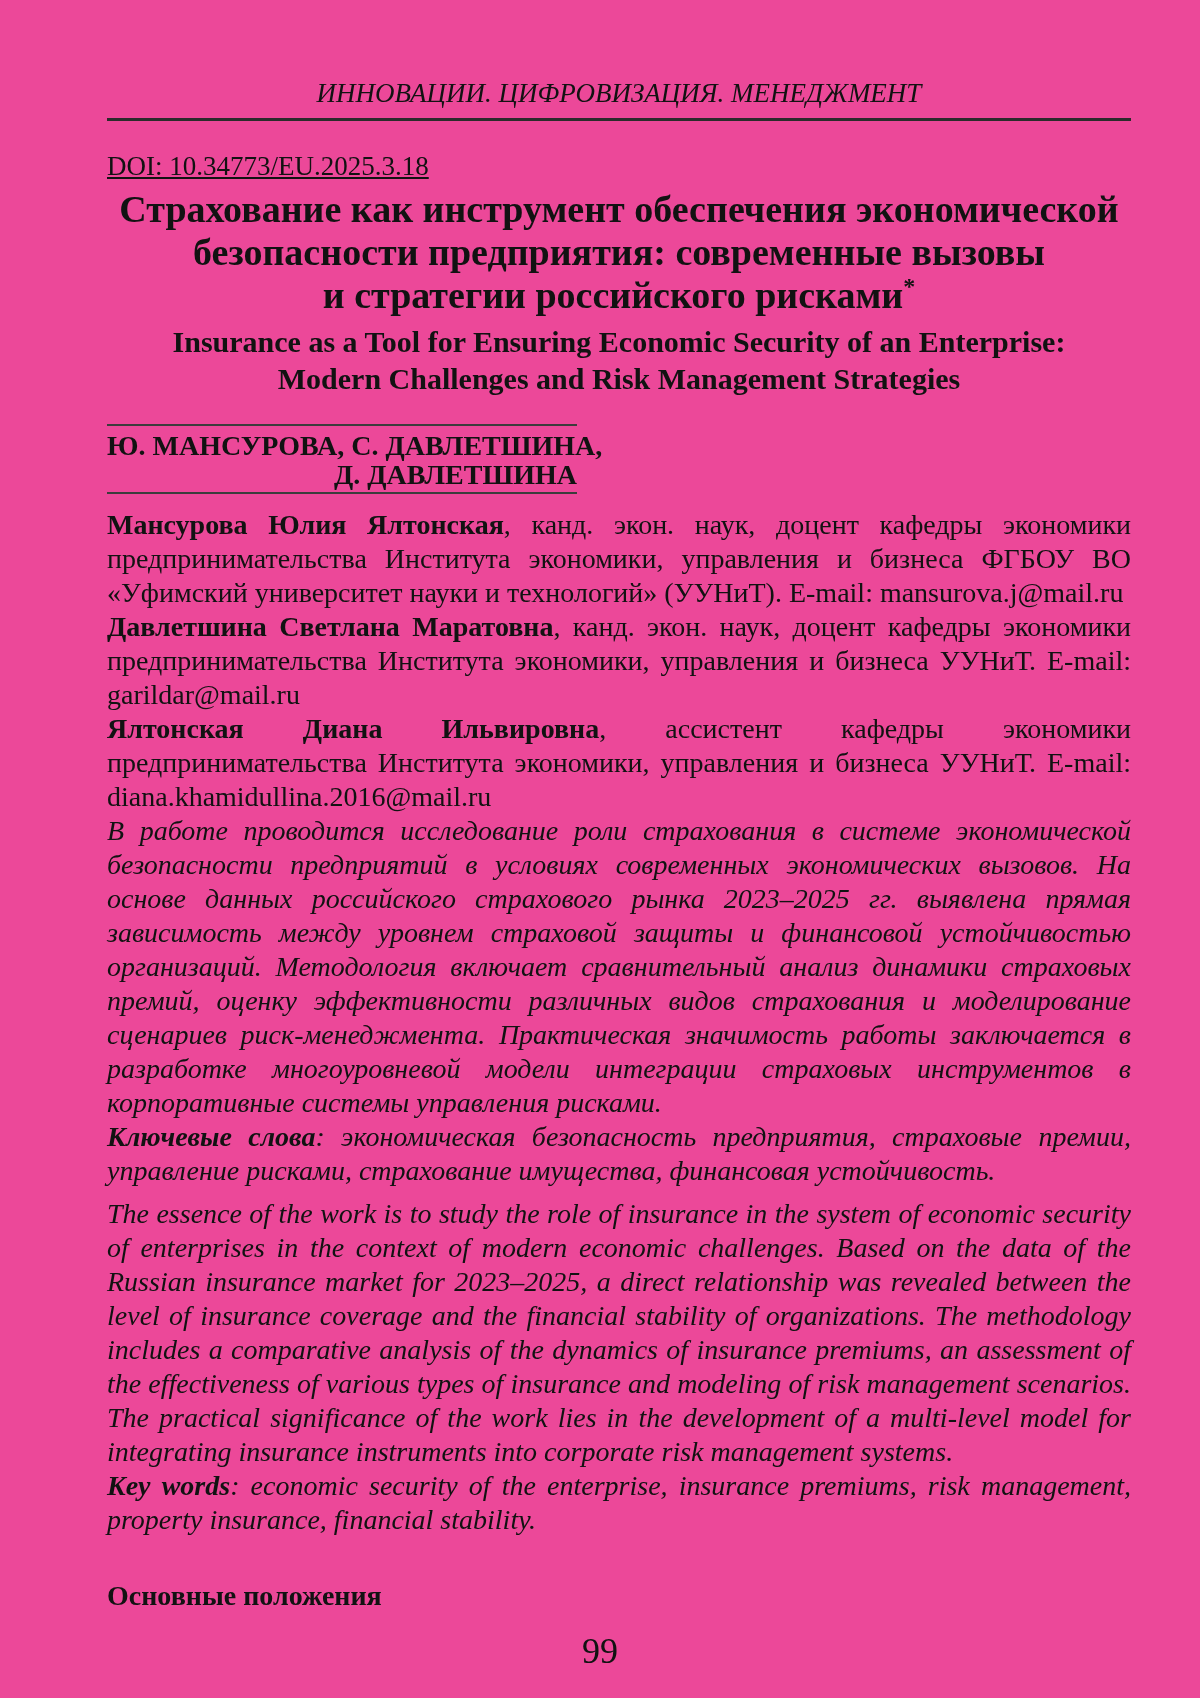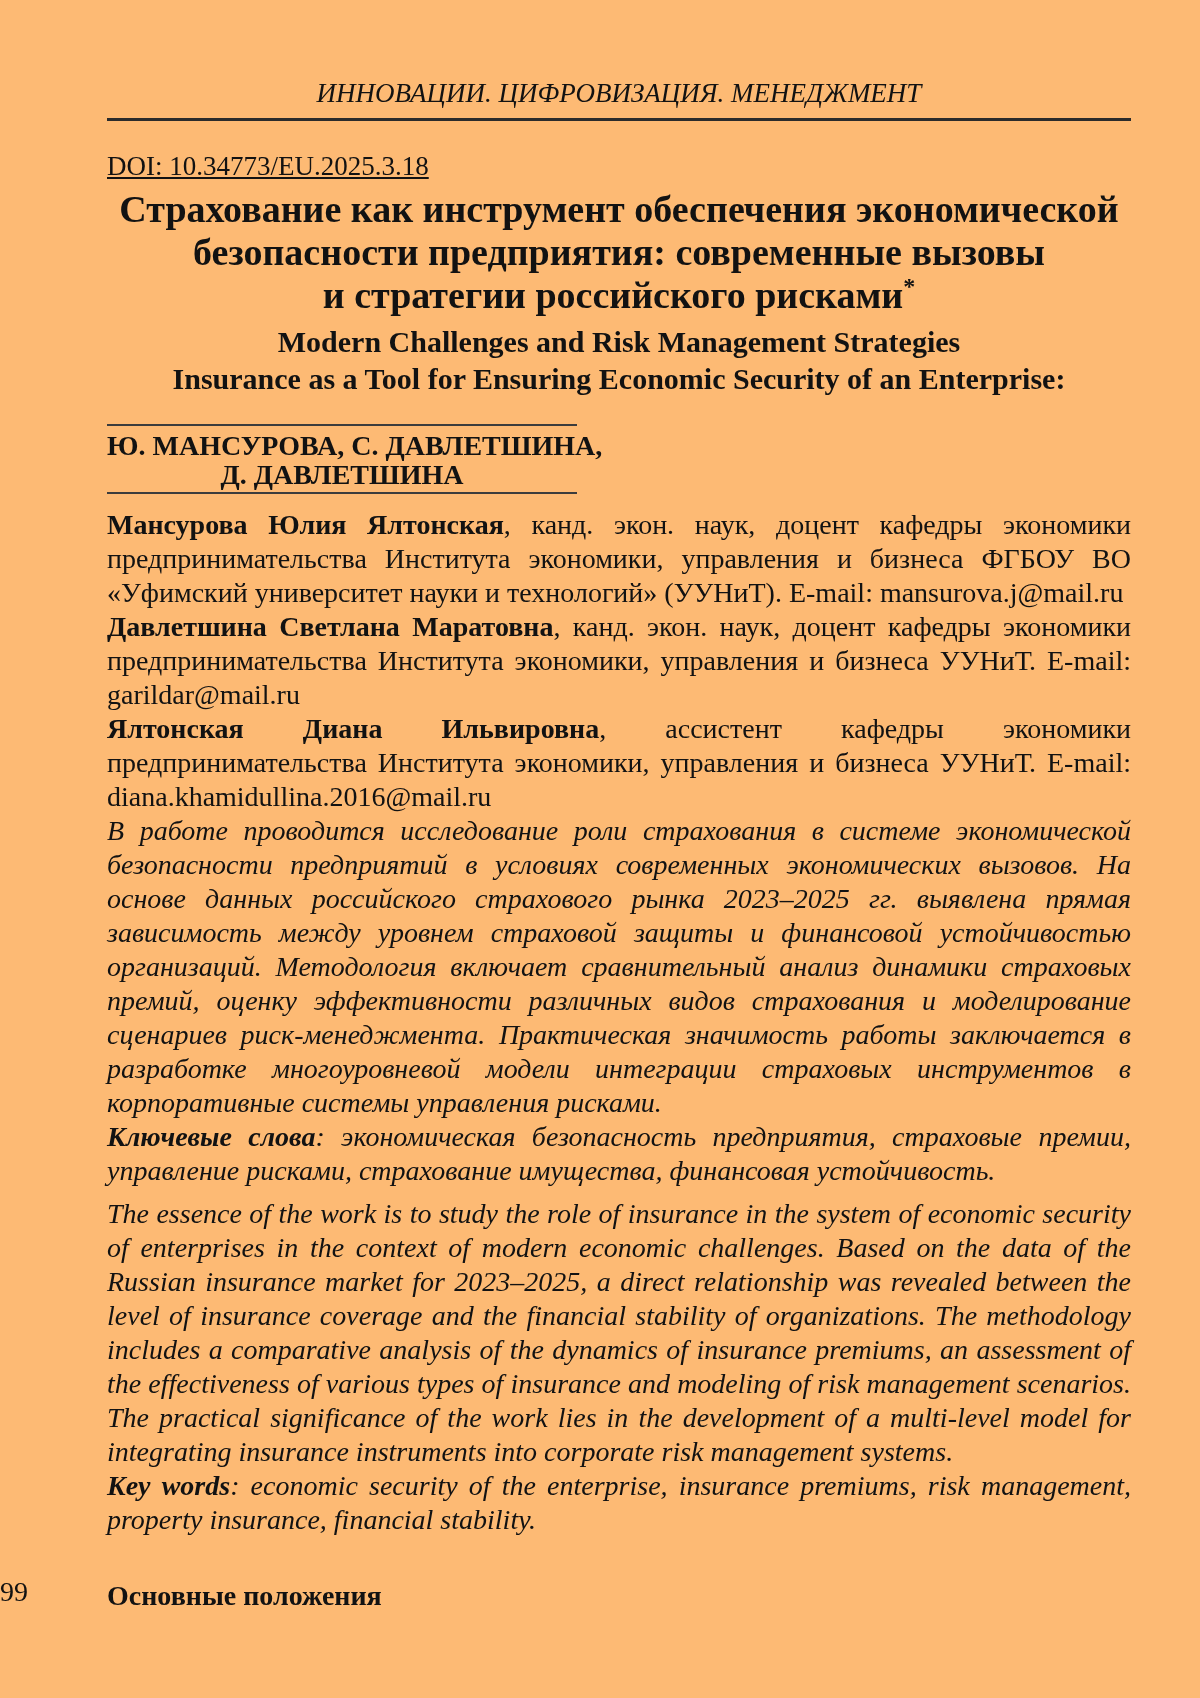--- a/index.html
+++ b/index.html
@@ -6,21 +6,21 @@
     margin: 0;
     padding: 0;
     background: #ffffff;
   }
   .page {
     position: relative;
     width: 1200px;
     height: 1698px;
     box-sizing: border-box;
     padding: 78px 69px 0 107px;
-    background: #fdba74;
+    background: #ec4899;
     color: #121212;
     font-family: "Liberation Serif", "DejaVu Serif", serif;
     overflow: hidden;
   }
   
   .running-head {
     text-align: center;
     font-style: italic;
     font-size: 27px;
     line-height: 31px;
@@ -61,21 +61,21 @@
     margin-top: 27px;
     width: 470px;
     border-top: 2px solid #3c3c3c;
     border-bottom: 2px solid #3c3c3c;
     padding: 5px 0 3px 0;
     text-align: center;
     font-weight: bold;
     font-size: 28px;
     line-height: 29px;
   }
-  .authors-block .aline { white-space: nowrap; }
+  .authors-block .aline { white-space: nowrap; text-align: right; }
   
   .affiliations { margin-top: 14px; }
   .affiliations p {
     margin: 0;
     font-size: 28px;
     line-height: 34px;
     text-align: justify;
   }
   .abstract {
     margin: 0;
@@ -96,25 +96,25 @@
   .kw-label { font-weight: bold; }
   .section-heading {
     margin: 42px 0 0 0;
     font-size: 28px;
     line-height: 34px;
     font-weight: bold;
   }
   
   .page-number {
     position: absolute;
-    top: 1576px;
+    top: 1635px;
     left: 0;
     right: 0;
-    text-align: left;
-    font-size: 28px;
+    text-align: center;
+    font-size: 36px;
     line-height: 32px;
   }
 </style>
 </head>
 <body>
 
 <div class="page">
 
   <div class="running-head">
     <span>ИННОВАЦИИ. ЦИФРОВИЗАЦИЯ. МЕНЕДЖМЕНТ</span>
@@ -124,22 +124,22 @@
     <span class="doi-text">DOI: 10.34773/EU.2025.3.18</span>
   </div>
 
   <h1 class="title-ru">
     <div class="tline">Страхование как инструмент обеспечения экономической</div>
     <div class="tline">безопасности предприятия: современные вызовы</div>
     <div class="tline"><span>и стратегии российского рисками</span><sup class="title-fn">*</sup></div>
   </h1>
 
   <h2 class="title-en">
+    <div class="tline">Insurance as a Tool for Ensuring Economic Security of an Enterprise:</div>
     <div class="tline">Modern Challenges and Risk Management Strategies</div>
-    <div class="tline">Insurance as a Tool for Ensuring Economic Security of an Enterprise:</div>
   </h2>
 
   <div class="authors-block">
     <div class="aline">Ю. МАНСУРОВА, С. ДАВЛЕТШИНА,</div>
     <div class="aline">Д. ДАВЛЕТШИНА</div>
   </div>
 
   <div class="affiliations">
     <p><b>Мансурова Юлия Ялтонская</b><span>, канд. экон. наук, доцент кафедры экономики предпринимательства Института экономики, управления и бизнеса ФГБОУ ВО «Уфимский университет науки и технологий» (УУНиТ). E-mail: mansurova.j@mail.ru</span></p>
     <p><b>Давлетшина Светлана Маратовна</b><span>, канд. экон. наук, доцент кафедры экономики предпринимательства Института экономики, управления и бизнеса УУНиТ. E-mail: garildar@mail.ru</span></p>

